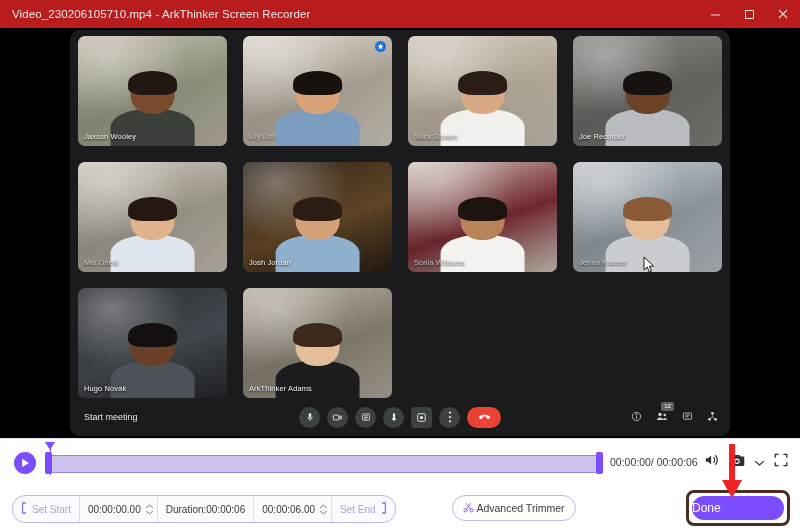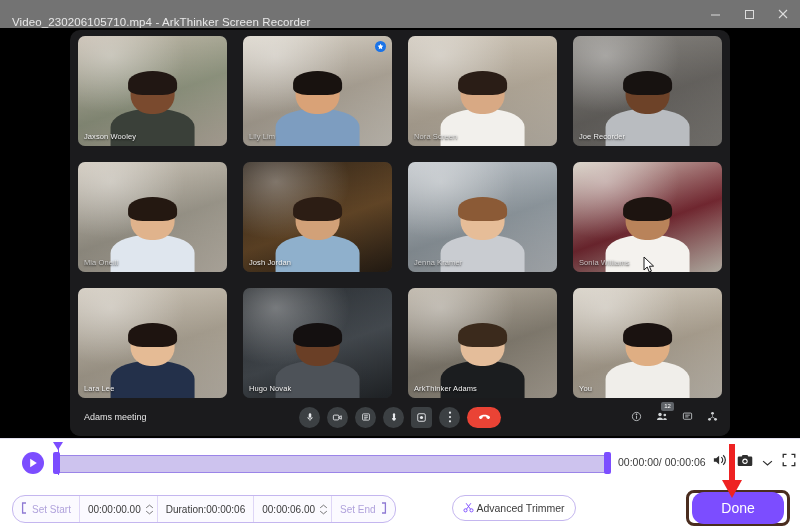--- a/index.html
+++ b/index.html
@@ -12,22 +12,22 @@
   #app {
     position: relative;
     width: 800px; height: 532px;
     background: #000;
   }
 
   
   .titlebar {
     position: absolute; left: 0; top: 0;
     width: 800px; height: 28px;
-    background: #737373;
-    display: flex; align-items: flex-end;
+    background: #b91c1c;
+    display: flex; align-items: center;
     box-sizing: border-box;
     padding-left: 12px;
   }
   .title-text {
     color: #e8e8e8;
     font-size: 11.5px;
     letter-spacing: .1px;
     white-space: nowrap;
   }
   .win-controls {
@@ -183,21 +183,21 @@
   
   .editor {
     position: absolute;
     left: 0; top: 438px;
     width: 800px; height: 94px;
     background: #ffffff;
     border-top: 1px solid #e2e0ee;
   }
   .player-row {
     position: absolute;
-    left: 12px; top: 0;
+    left: 4px; top: 0;
     width: 676px; height: 48px;
     display: flex; align-items: center;
   }
   .play-btn {
     position: absolute; left: 10px; top: 13px;
     width: 22px; height: 22px; border-radius: 50%;
     background: #7c4dff;
     display: flex; align-items: center; justify-content: center;
   }
   .play-btn svg { margin-left: 1px; }
@@ -311,26 +311,26 @@
     position: absolute;
     left: 686px; top: 3px;
     width: 104px; height: 36px;
     border: 3px solid #4a2d1f;
     border-radius: 8px;
     box-sizing: border-box;
     display: flex; align-items: center; justify-content: center;
     background: #fff;
   }
   .done-btn {
-    width: 92px; height: 32px;
+    width: 92px; height: 24px;
     border-radius: 12px;
     background: #7c4dff;
     color: #fff;
-    font-size: 14px;
-    display: flex; align-items: center; justify-content: center;
+    font-size: 12px;
+    display: flex; align-items: center; 
   }
 </style>
 </head>
 <body>
 
 <div id="app">
 
   <div class="titlebar">
     <span class="title-text">Video_230206105710.mp4  -  ArkThinker Screen Recorder</span>
     <div class="win-controls">
@@ -427,53 +427,42 @@
               <div class="room" style="background: radial-gradient(at 22% 18%, rgba(255, 255, 255, 0.35), transparent 45%), linear-gradient(rgba(0, 0, 0, 0.04), rgba(0, 0, 0, 0.22));"></div>
               <div class="person">
                 <div class="torso" style="background: rgb(143, 176, 204);"></div>
                 <div class="head" style="background: rgb(210, 161, 120);"></div>
                 <div class="hair" style="background: rgb(44, 29, 20);"></div>
               </div>
             </div>
             <div class="name-badge">Josh Jordan</div>
           </div>
           <div class="tile">
+            <div class="bgwrap" style="background: linear-gradient(160deg, rgb(221, 214, 201) 0%, rgb(125, 43, 53) 55%, rgb(221, 214, 201) 100%);">
+              <div class="room" style="background: radial-gradient(at 22% 18%, rgba(255, 255, 255, 0.35), transparent 45%), linear-gradient(rgba(0, 0, 0, 0.04), rgba(0, 0, 0, 0.22));"></div>
+              <div class="person">
+                <div class="torso" style="background: rgb(244, 242, 238);"></div>
+                <div class="head" style="background: rgb(185, 131, 90);"></div>
+                <div class="hair" style="background: rgb(29, 20, 16);"></div>
+              </div>
+            </div>
+            <div class="name-badge dim">Sonia Williams</div>
+          </div>
+          <div class="tile">
             <div class="bgwrap" style="background: linear-gradient(160deg, rgb(200, 205, 210) 0%, rgb(154, 164, 171) 55%, rgb(200, 205, 210) 100%);">
               <div class="room" style="background: radial-gradient(at 22% 18%, rgba(255, 255, 255, 0.35), transparent 45%), linear-gradient(rgba(0, 0, 0, 0.04), rgba(0, 0, 0, 0.22));"></div>
               <div class="person">
                 <div class="torso" style="background: rgb(201, 204, 209);"></div>
                 <div class="head" style="background: rgb(230, 189, 152);"></div>
                 <div class="hair" style="background: rgb(139, 90, 54);"></div>
               </div>
             </div>
             <div class="name-badge dim">Jenna Kramer</div>
           </div>
           <div class="tile">
-            <div class="bgwrap" style="background: linear-gradient(160deg, rgb(221, 214, 201) 0%, rgb(125, 43, 53) 55%, rgb(221, 214, 201) 100%);">
-              <div class="room" style="background: radial-gradient(at 22% 18%, rgba(255, 255, 255, 0.35), transparent 45%), linear-gradient(rgba(0, 0, 0, 0.04), rgba(0, 0, 0, 0.22));"></div>
-              <div class="person">
-                <div class="torso" style="background: rgb(244, 242, 238);"></div>
-                <div class="head" style="background: rgb(185, 131, 90);"></div>
-                <div class="hair" style="background: rgb(29, 20, 16);"></div>
-              </div>
-            </div>
-            <div class="name-badge dim">Sonia Williams</div>
-          </div>
-          <div class="tile">
-            <div class="bgwrap" style="background: linear-gradient(160deg, rgb(214, 206, 193) 0%, rgb(182, 173, 157) 55%, rgb(214, 206, 193) 100%);">
-              <div class="room" style="background: radial-gradient(at 22% 18%, rgba(255, 255, 255, 0.35), transparent 45%), linear-gradient(rgba(0, 0, 0, 0.04), rgba(0, 0, 0, 0.22));"></div>
-              <div class="person">
-                <div class="torso" style="background: rgb(35, 48, 74);"></div>
-                <div class="head" style="background: rgb(229, 187, 149);"></div>
-                <div class="hair" style="background: rgb(30, 20, 16);"></div>
-              </div>
-            </div>
-            <div class="name-badge">Lara Lee</div>
-          </div>
-          <div class="tile">
             <div class="bgwrap" style="background: linear-gradient(160deg, rgb(38, 42, 46) 0%, rgb(74, 80, 86) 55%, rgb(38, 42, 46) 100%);">
               <div class="room" style="background: radial-gradient(at 22% 18%, rgba(255, 255, 255, 0.35), transparent 45%), linear-gradient(rgba(0, 0, 0, 0.04), rgba(0, 0, 0, 0.22));"></div>
               <div class="person">
                 <div class="torso" style="background: rgb(77, 82, 88);"></div>
                 <div class="head" style="background: rgb(106, 63, 38);"></div>
                 <div class="hair" style="background: rgb(20, 16, 16);"></div>
               </div>
             </div>
             <div class="name-badge">Hugo Novak</div>
           </div>
@@ -481,35 +470,24 @@
             <div class="bgwrap" style="background: linear-gradient(160deg, rgb(191, 182, 168) 0%, rgb(140, 133, 120) 55%, rgb(191, 182, 168) 100%);">
               <div class="room" style="background: radial-gradient(at 22% 18%, rgba(255, 255, 255, 0.35), transparent 45%), linear-gradient(rgba(0, 0, 0, 0.04), rgba(0, 0, 0, 0.22));"></div>
               <div class="person">
                 <div class="torso" style="background: rgb(27, 29, 31);"></div>
                 <div class="head" style="background: rgb(228, 189, 154);"></div>
                 <div class="hair" style="background: rgb(59, 42, 28);"></div>
               </div>
             </div>
             <div class="name-badge">ArkThinker Adams</div>
           </div>
-          <div class="tile">
-            <div class="bgwrap" style="background: linear-gradient(160deg, rgb(221, 214, 202) 0%, rgb(184, 173, 156) 55%, rgb(221, 214, 202) 100%);">
-              <div class="room" style="background: radial-gradient(at 22% 18%, rgba(255, 255, 255, 0.35), transparent 45%), linear-gradient(rgba(0, 0, 0, 0.04), rgba(0, 0, 0, 0.22));"></div>
-              <div class="person">
-                <div class="torso" style="background: rgb(240, 238, 234);"></div>
-                <div class="head" style="background: rgb(223, 174, 131);"></div>
-                <div class="hair" style="background: rgb(26, 18, 16);"></div>
-              </div>
-            </div>
-            <div class="name-badge">You</div>
-          </div>
         </div>
 
       <div class="meet-bar">
-        <span class="meet-title">Adams meeting</span>
+        <span class="meet-title">Start meeting</span>
 
         <div class="meet-center">
           <div class="mbtn">
             <span>
               <svg width="10" height="10" viewBox="0 0 16 16" fill="currentColor">
                   <rect x="6" y="2" width="4" height="7" rx="2"></rect>
                   <path d="M4 8a4 4 0 0 0 8 0h-1.2a2.8 2.8 0 0 1-5.6 0z"></path>
                   <rect x="7.4" y="11.5" width="1.2" height="2.5"></rect>
                 </svg>
             </span>

